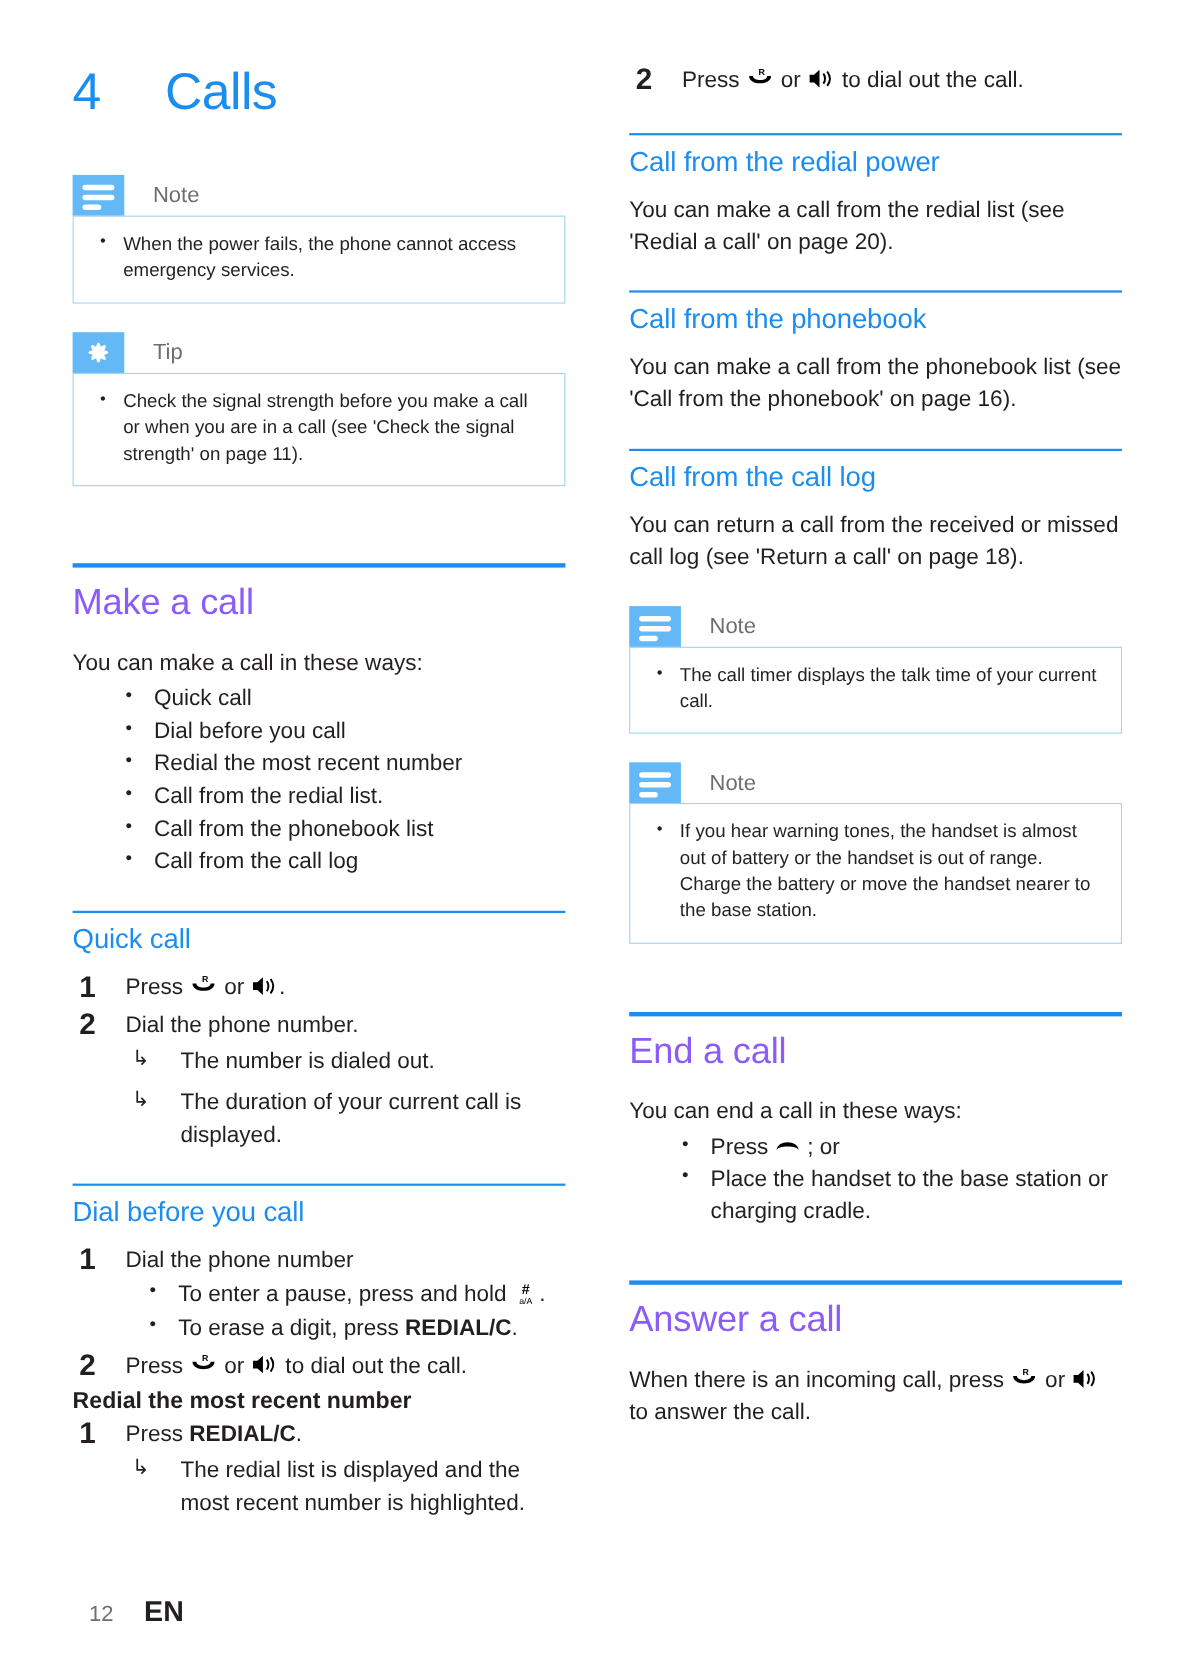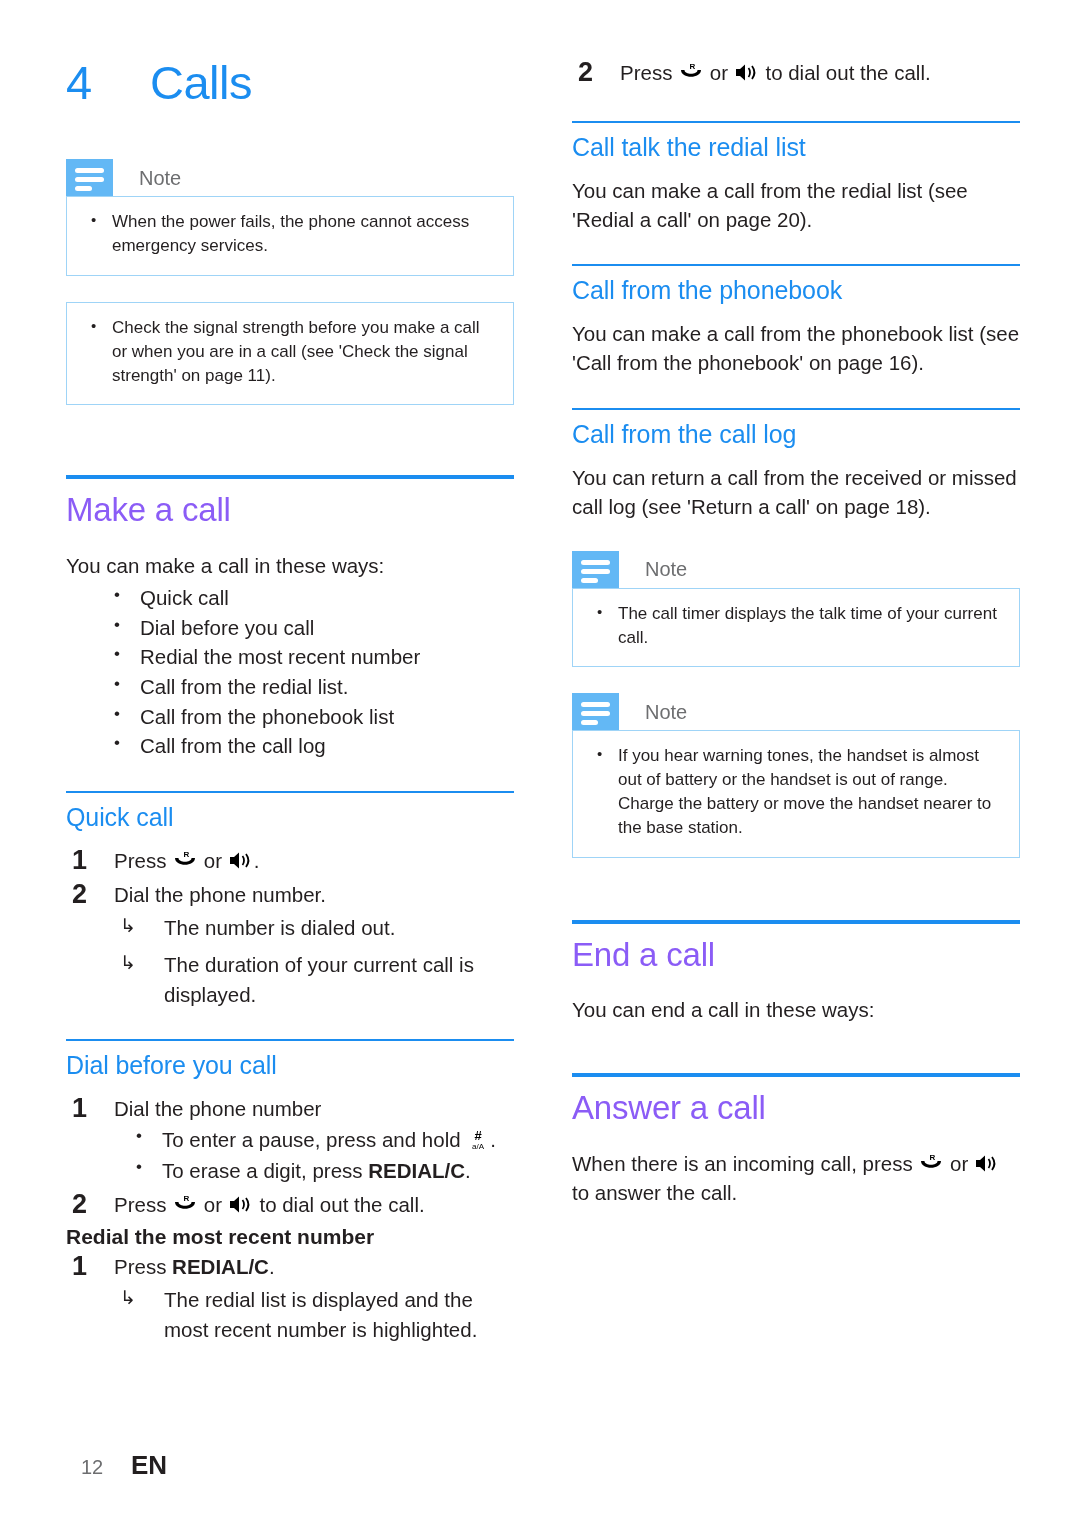--- a/index.html
+++ b/index.html
@@ -289,20 +289,35 @@
         <div class="callout-label">Note</div>
       </div>
       <div class="callout-body">
         <ul class="callout-list">
           <li>When the power fails, the phone cannot access emergency services.</li>
         </ul>
       </div>
     </div>
 
     <div class="callout">
+      <div class="callout-head">
+        <div class="callout-badge">
+          <svg class="icon-tip" viewBox="0 0 47 37">
+            <g fill="#ffffff">
+              <g transform="translate(23.5,18.5)">
+                <ellipse rx="2.6" ry="9.2" cy="0"></ellipse>
+                <ellipse rx="2.6" ry="9.2" cy="0" transform="rotate(45)"></ellipse>
+                <ellipse rx="2.6" ry="9.2" cy="0" transform="rotate(90)"></ellipse>
+                <ellipse rx="2.6" ry="9.2" cy="0" transform="rotate(135)"></ellipse>
+              </g>
+            </g>
+          </svg>
+        </div>
+        <div class="callout-label">Tip</div>
+      </div>
       <div class="callout-body">
         <ul class="callout-list">
           <li>Check the signal strength before you make a call or when you are in a call (see 'Check the signal strength' on page 11).</li>
         </ul>
       </div>
     </div>
 
     <div class="h1rule" style="margin-top:70px"></div>
     <div class="h1">Make a call</div>
     <div class="p">You can make a call in these ways:</div>
@@ -389,21 +404,21 @@
                 <path d="M3 8 C3 17, 23 17, 23 8 L19.5 8 C19.5 13, 6.5 13, 6.5 8 Z" fill="#000"></path>
               </svg></span><span> or </span><span class="keyicon key-spk"><svg viewBox="0 0 26 21">
                 <path d="M2 7 L6 7 L11 2.5 L11 18.5 L6 14 L2 14 Z" fill="#000"></path>
                 <path d="M14.5 6 C16.5 8.5, 16.5 12.5, 14.5 15" stroke="#000" stroke-width="1.8" fill="none"></path>
                 <path d="M18 4 C21 8, 21 13, 18 17" stroke="#000" stroke-width="1.8" fill="none"></path>
               </svg></span><span> to dial out the call.</span></span>
       </li>
     </ol>
 
     <div class="h2rule" style="margin-top:34px"></div>
-    <div class="h2">Call talk the redial list</div>
+    <div class="h2">Call from the redial power</div>
     <div class="p">You can make a call from the redial list (see 'Redial a call' on page 20).</div>
 
     <div class="h2rule" style="margin-top:30px"></div>
     <div class="h2">Call from the phonebook</div>
     <div class="p">You can make a call from the phonebook list (see 'Call from the phonebook' on page 16).</div>
 
     <div class="h2rule" style="margin-top:30px"></div>
     <div class="h2">Call from the call log</div>
     <div class="p">You can return a call from the received or missed call log (see 'Return a call' on page 18).</div>
 
@@ -435,20 +450,26 @@
       <div class="callout-body">
         <ul class="callout-list">
           <li>If you hear warning tones, the handset is almost out of battery or the handset is out of range. Charge the battery or move the handset nearer to the base station.</li>
         </ul>
       </div>
     </div>
 
     <div class="h1rule" style="margin-top:62px"></div>
     <div class="h1">End a call</div>
     <div class="p">You can end a call in these ways:</div>
+    <ul class="blist">
+      <li><span>Press </span><span class="keyicon key-end"><svg viewBox="0 0 24 16">
+              <path d="M2 12 C2 2, 22 2, 22 12 C22 7, 2 7, 2 12 Z" fill="#000"></path>
+            </svg></span><span> ; or</span></li>
+      <li>Place the handset to the base station or charging cradle.</li>
+    </ul>
 
     <div class="h1rule" style="margin-top:48px"></div>
     <div class="h1">Answer a call</div>
     <div class="p"><span>When there is an incoming call,  press </span><span class="keyicon key-talk"><svg viewBox="0 0 26 21">
             <text x="14.5" y="7" font-size="8" font-family="'Liberation Sans',sans-serif" font-weight="bold" text-anchor="middle" fill="#000">R</text>
             <path d="M3 8 C3 17, 23 17, 23 8 L19.5 8 C19.5 13, 6.5 13, 6.5 8 Z" fill="#000"></path>
           </svg></span><span> or </span><span class="keyicon key-spk"><svg viewBox="0 0 26 21">
             <path d="M2 7 L6 7 L11 2.5 L11 18.5 L6 14 L2 14 Z" fill="#000"></path>
             <path d="M14.5 6 C16.5 8.5, 16.5 12.5, 14.5 15" stroke="#000" stroke-width="1.8" fill="none"></path>
             <path d="M18 4 C21 8, 21 13, 18 17" stroke="#000" stroke-width="1.8" fill="none"></path>

